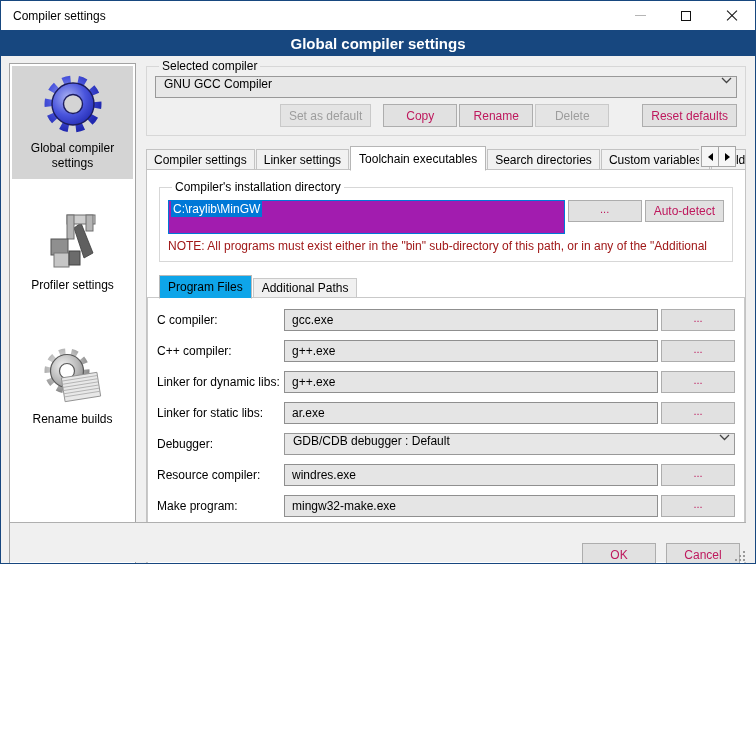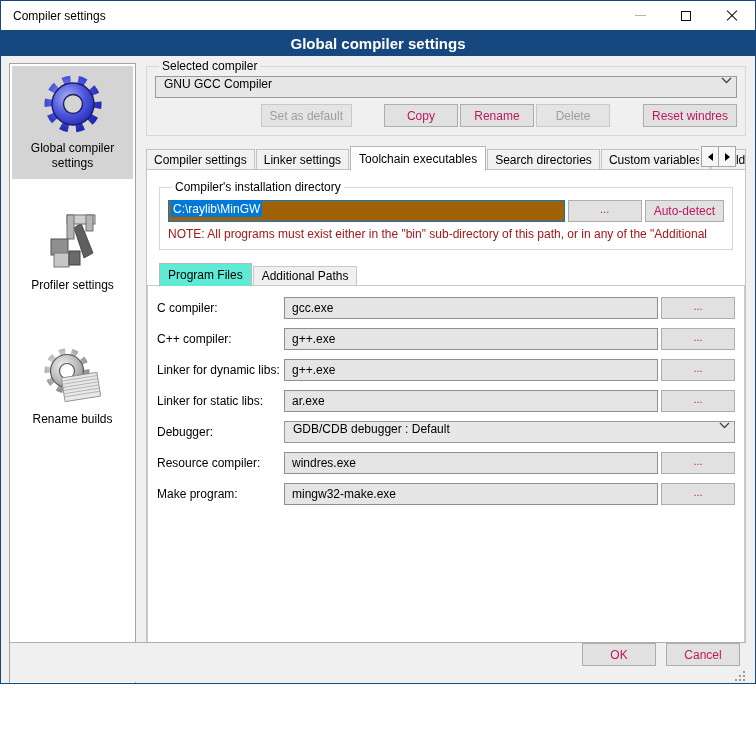--- a/index.html
+++ b/index.html
@@ -1,21 +1,21 @@
 <!DOCTYPE html>
 <html style="--accent: #17477f; --selblue: #0078d7; --notered: #a01818; --winbg: #f0f0f0;"><head>
 <meta charset="utf-8">
 <style>
   :root{
     --accent:#17477f; --selblue:#0078d7; --notered:#a01818;
     --winbg:#f0f0f0; --btnbg:#e1e1e1; --btnborder:#adadad;
   }
   *{box-sizing:border-box}
   body{margin:0;font-family:"Liberation Sans",sans-serif;font-size:12px;color:#000;background:#fff}
-  .window{position:relative;width:756px;height:684px;border:1px solid var(--accent);background:var(--winbg);overflow:hidden}
+  .window{position:relative;width:756px;height:564px;border:1px solid var(--accent);background:var(--winbg);overflow:hidden}
 
   
   .titlebar{height:29px;background:#fff;display:flex;align-items:center;padding-left:12px}
   .titlebar .title{font-size:12px}
   .winctrls{margin-left:auto;display:flex;height:100%}
   .ctrl{width:46px;display:flex;align-items:center;justify-content:center;cursor:default}
   .min-glyph{width:11px;height:0;border-top:1px solid #b5b5b5}
   .max-glyph{width:10px;height:10px;border:1px solid #111}
   .close-glyph{position:relative;width:12px;height:12px}
   .close-glyph:before,.close-glyph:after{content:"";position:absolute;left:-1px;top:5px;width:14px;height:0;border-top:1px solid #111}
@@ -39,57 +39,57 @@
   legend{padding:0 3px;margin-left:4px;font-size:12px}
 
   .combo{height:22px;background:#e7e7e7;border:1px solid #999;display:flex;align-items:flex-start;padding:0 4px 0 8px}
   .combo .val{flex:1;white-space:nowrap;overflow:hidden}
   .chev{flex:none;margin-left:4px}
 
   .btnrow{display:flex;margin-top:6px;align-items:center;justify-content:flex-end}
   .btn{height:23px;min-width:74px;padding:0 8px;background:var(--btnbg);border:1px solid var(--btnborder);font-family:"Liberation Sans",sans-serif;font-size:12px;color:#be185d;display:inline-flex;align-items:center;justify-content:center}
   .btn.disabled{color:#9d9d9d;border-color:#c9c9c9;background:#e4e4e4}
   .btn.w85{min-width:85px}
-  .gap28{margin-right:32px}.gap2{margin-right:2px}.gap33{margin-right:33px}
+  .gap28{margin-right:12px}.gap2{margin-right:2px}.gap33{margin-right:33px}
 
   
   .tabstrip{position:relative;display:flex;align-items:flex-end;margin-top:9px;height:25px;z-index:3}
   .tab{height:21px;padding:0 7px;background:#f1f1f1;border:1px solid #c3c3c3;display:flex;align-items:center;white-space:nowrap;margin-right:1px;cursor:default}
   .tab.active{height:25px;background:#fff;border-color:#b6b6b6;border-bottom:1px solid #fff;margin-bottom:-1px;z-index:2;padding:0 8px}
   .tab.clip{width:38px;overflow:hidden;padding-right:0;margin-right:0}
   .spin{position:absolute;right:10px;bottom:3px;display:flex;background:var(--winbg);padding-left:2px}
   .spinbtn{width:18px;height:21px;background:#f6f6f6;border:1px solid #a6a6a6;display:flex;align-items:center;justify-content:center;padding:0}
   .spinbtn + .spinbtn{margin-left:-1px}
   .tri-l{width:0;height:0;border-top:4px solid transparent;border-bottom:4px solid transparent;border-right:5px solid #000}
   .tri-r{width:0;height:0;border-top:4px solid transparent;border-bottom:4px solid transparent;border-left:5px solid #000}
 
   
   .tabpage{position:relative;margin-top:-1px;height:512px;background:#fff;border:1px solid #c3c3c3}
   .instdir{margin:10px 12px 0;background:#fff}
   .dirrow{display:flex;margin-top:3px}
-  .path-input{flex:1;height:22px;border:1px solid var(--selblue);background:#a16207;display:flex;align-items:flex-start;padding:0 2px;overflow:hidden}
+  .path-input{flex:1;height:22px;border:1px solid var(--selblue);background:#a21caf;display:flex;align-items:flex-end;padding:16px 2px;overflow:hidden}
   .path-input .sel{background:var(--selblue);color:#fff;padding:1px 2px;white-space:nowrap}
   .mini{width:23px;height:22px;margin-left:3px;background:var(--btnbg);border:1px solid var(--btnborder);font-size:11px;line-height:1;display:inline-flex;align-items:center;justify-content:center;padding:0 0 4px;font-family:"Liberation Sans",sans-serif}
   .autodetect{height:22px;min-width:76px;margin-left:3px}
   .note{color:var(--notered);margin-top:5px;white-space:nowrap;overflow:hidden}
 
   
   .subtabs{display:flex;align-items:flex-end;margin:12px 12px 0;height:24px;position:relative;z-index:2}
   .subtab{height:20px;padding:0 8px;background:#f0f0f0;border:1px solid #c9c9c9;display:flex;align-items:center;margin-right:1px;cursor:default}
-  .subtab.active{height:24px;background:#5eead4;border-color:#b9b9b9;border-bottom:1px solid #fff;margin-bottom:-1px;z-index:2}
+  .subtab.active{height:24px;background:#0ea5e9;border-color:#b9b9b9;border-bottom:1px solid #fff;margin-bottom:-1px;z-index:2}
   .subpanel{margin:-1px 0 0;height:394px;background:#fff;border:1px solid #c9c9c9;padding:11px 9px}
 
   .prow{display:flex;align-items:center;margin-bottom:9px}
   .prow .plabel{width:127px;flex:none}
   .field{flex:1;height:22px;border:1px solid #8f8f8f;background:#e5e5e5;display:flex;align-items:center;padding:0 7px;white-space:nowrap;overflow:hidden}
   .prow .combo{flex:1}
 
   
   .footer{position:absolute;left:9px;right:9px;bottom:1px;height:40px;border-top:1px solid #afafaf;background:var(--winbg)}
-  .footer .fbtns{position:absolute;right:6px;top:0;display:flex}
+  .footer .fbtns{position:absolute;right:6px;top:20px;display:flex}
   .footer .btn{min-width:74px}
   .footer .btn + .btn{margin-left:10px}
   .grip{position:absolute;right:1px;bottom:1px;width:10px;height:10px}
   .grip i{position:absolute;width:2px;height:2px;background:#9a9a9a}
 </style>
 </head>
 <body>
 
 <div class="window">
 
@@ -169,21 +169,21 @@
         <span class="val">GNU GCC Compiler</span>
         <svg class="chev" width="11" height="7" viewBox="0 0 11 7">
             <polyline points="1,1 5.5,5.5 10,1" fill="none" stroke="#444" stroke-width="1.3"></polyline>
           </svg>
       </div>
       <div class="btnrow">
         <button class="btn w85 disabled gap28">Set as default</button>
         <button class="btn gap2">Copy</button>
         <button class="btn gap2">Rename</button>
         <button class="btn disabled gap33">Delete</button>
-        <button class="btn w85">Reset windres</button>
+        <button class="btn w85">Reset defaults</button>
       </div>
     </fieldset>
 
     <div class="tabstrip">
       <div class="tab">Compiler settings</div>
       <div class="tab">Linker settings</div>
       <div class="tab active">Toolchain executables</div>
       <div class="tab">Search directories</div>
       <div class="tab">Custom variables</div>
       <div class="tab clip">Build</div>

